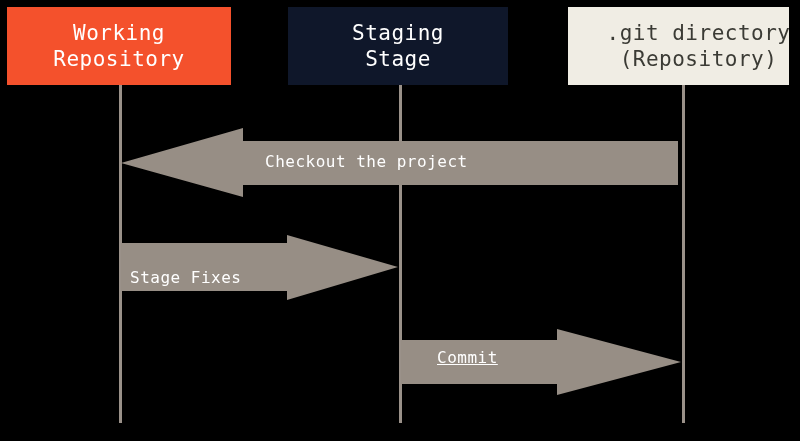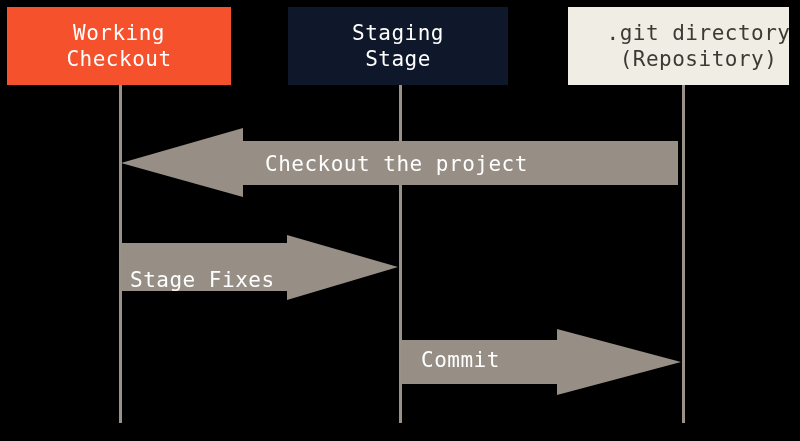--- a/index.html
+++ b/index.html
@@ -57,36 +57,36 @@
   .arrow-layer {
     position: absolute;
     left: 0; top: 0;
     width: 800px; height: 441px;
   }
   .arrow-shape { fill: #978e85; }
 
   .arrow-label {
     position: absolute;
     color: #ffffff;
-    font-size: 21px;
+    font-size: 16px;
     letter-spacing: 0.5px;
     white-space: pre;
   }
   #label-checkout { left: 265px; top: 152px; }
   #label-stage    { left: 130px; top: 268px; }
-  #label-commit   { left: 421px; top: 348px; }
+  #label-commit   { left: 437px; top: 348px; text-decoration: underline; }
 </style>
 </head>
 <body>
 
 <div id="diagram">
 
   <div class="node-box" id="box-working">
     <span class="line">Working</span>
-    <span class="line">Checkout</span>
+    <span class="line">Repository</span>
   </div>
 
   <div class="node-box" id="box-staging">
     <span class="line">Staging</span>
     <span class="line">Stage</span>
   </div>
 
   <div class="node-box" id="box-repo">
     <span class="line">.git directory</span>
     <span class="line">(Repository)</span>

